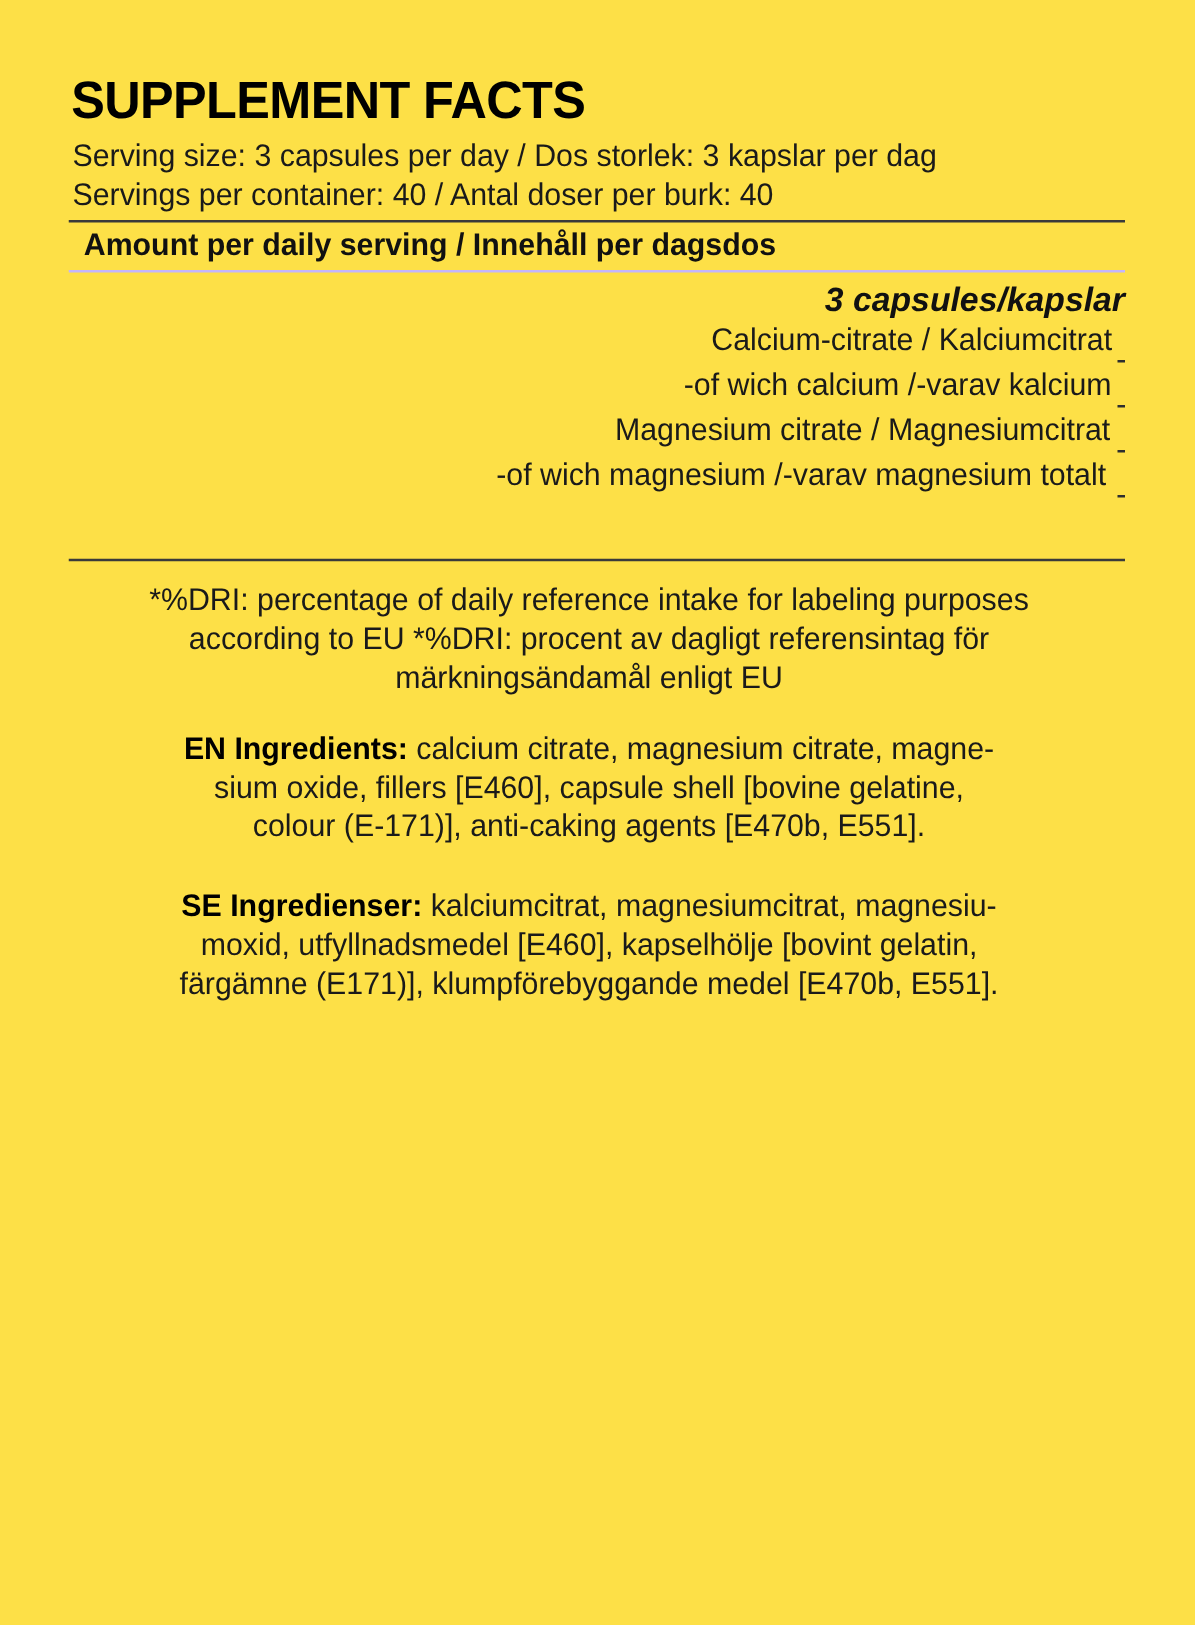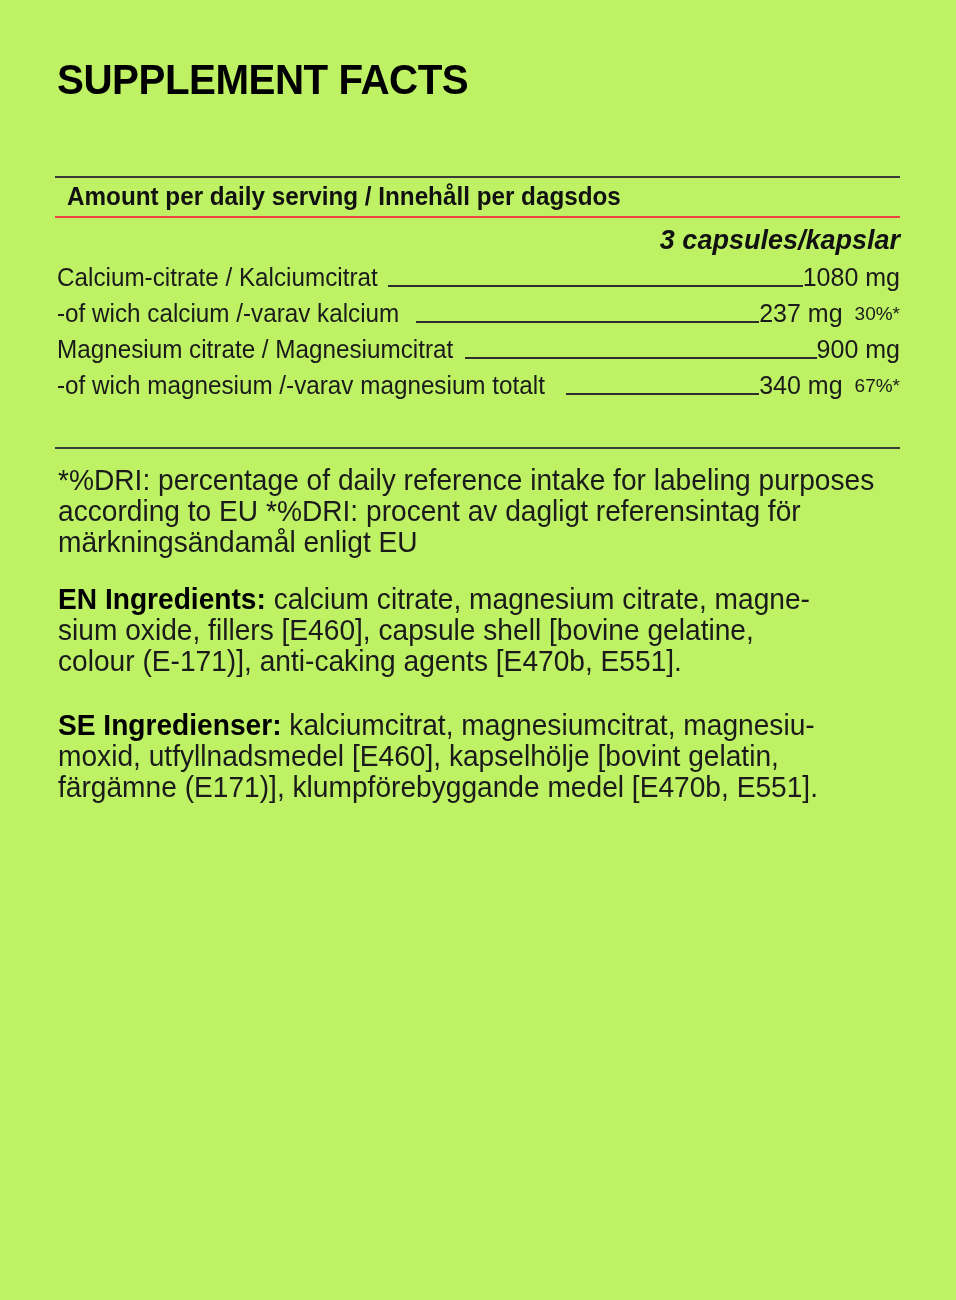--- a/index.html
+++ b/index.html
@@ -15,21 +15,21 @@
     color: #1a1a1a;
     -webkit-font-smoothing: antialiased;
   }
 
   .label-sheet {
     position: absolute;
     left: 0;
     top: 0;
     width: 956px;
     height: 1300px;
-    background: #bef264;
+    background: #fde047;
     box-sizing: border-box;
     padding: 0;
   }
 
   
   .facts-title {
     position: absolute;
     left: 57px;
     top: 58px;
     font-size: 42px;
@@ -58,21 +58,21 @@
     transform-origin: left top;
   }
 
   
   .amount-bar {
     position: absolute;
     left: 55px;
     top: 176px;
     width: 845px;
     border-top: 2px solid #3a3a3a;
-    border-bottom: 2px solid #ef4444;
+    border-bottom: 2px solid #c4b5fd;
     box-sizing: border-box;
     padding: 3px 0 5px 12px;
   }
   .amount-bar-text {
     font-size: 25px;
     font-weight: 700;
     line-height: 30px;
     color: #111111;
     white-space: nowrap;
     transform: scaleX(0.97);
@@ -98,20 +98,21 @@
   }
 
   .nutri-row {
     position: relative;
     display: flex;
     align-items: flex-end;
     height: 36px;
     width: 100%;
     box-sizing: border-box;
     overflow: hidden;
+    flex-direction: column;
   }
   .nutri-name {
     font-size: 25px;
     line-height: 31px;
     color: #1a1a1a;
     white-space: nowrap;
     flex: 0 0 auto;
     transform: scaleX(0.97);
     transform-origin: left bottom;
   }
@@ -147,23 +148,24 @@
     top: 447px;
     width: 845px;
     border-top: 2px solid #3a3a3a;
   }
 
   
   .para {
     position: absolute;
     left: 58px;
     width: 852px;
-    font-size: 29px;
-    line-height: 31px;
-    color: #1a1a1a;
+    font-size: 25px;
+    line-height: 31px;
+    color: #1a1a1a;
+    text-align: center;
   }
   .para-line {
     white-space: nowrap;
     transform: scaleX(0.97);
     transform-origin: left top;
   }
   .para-lead {
     font-weight: 700;
     color: #000000;
   }
@@ -172,20 +174,24 @@
   #en-ingredients { top: 584px; }
   #se-ingredients { top: 710px; }
 </style>
 </head>
 <body>
 
 <div class="label-sheet">
 
   <div class="facts-title">SUPPLEMENT FACTS</div>
 
+  <div class="serving-block">
+    <div class="serving-line">Serving size: 3 capsules per day / Dos storlek: 3 kapslar per dag</div>
+    <div class="serving-line">Servings per container: 40 / Antal doser per burk: 40</div>
+  </div>
 
   <div class="amount-bar">
     <div class="amount-bar-text">Amount per daily serving / Innehåll per dagsdos</div>
   </div>
 
   <div class="nutrition-table">
 
     <div class="col-head">3 capsules/kapslar</div>
 
     <div class="nutri-row">

